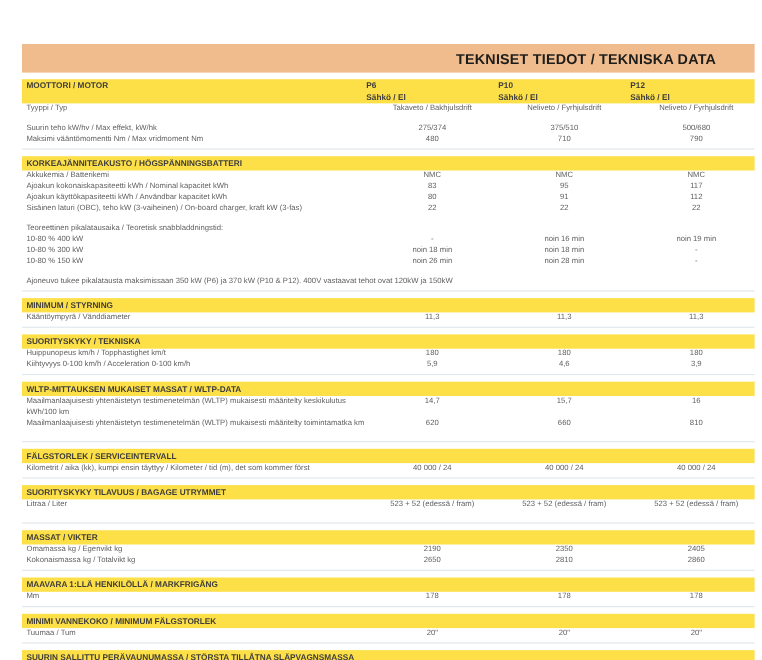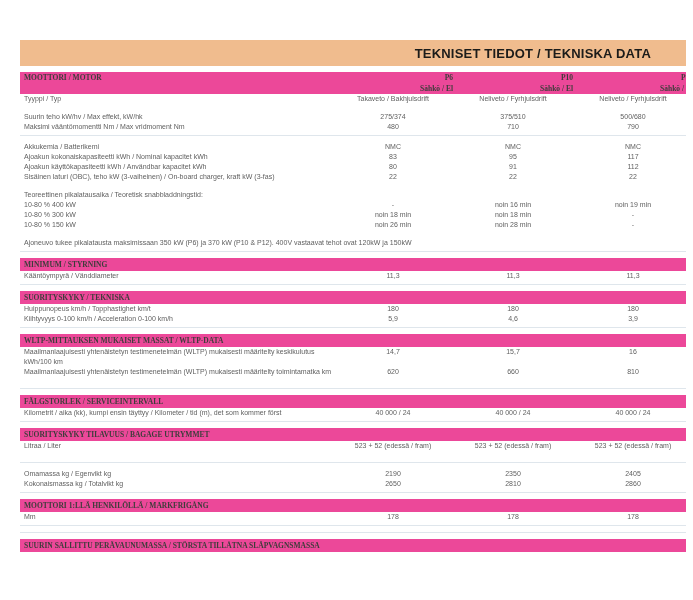--- a/index.html
+++ b/index.html
@@ -18,36 +18,35 @@
     background:#f0bc8e;
     display:flex;align-items:center;justify-content:flex-end;
     padding-right:42px;box-sizing:border-box;
     margin-bottom:6px;
   }
   .banner .title{
     font-size:13px;font-weight:bold;color:#1c1c1a;
     letter-spacing:0.2px;
   }
   .band{
-    background:#ec4899;
+    background:#fde047;
     color:#3e3d3b;
     font-size:7.5px;font-weight:bold;
     padding:2px 4px;
     box-sizing:border-box;
-    font-family:Liberation Serif, serif;
   }
   .band-grid{
     display:grid;
     grid-template-columns:1fr 120px 120px 120px;
     padding:0;
   }
   .band-grid .bcell{
     padding:1px 4px;line-height:9px;
   }
-  .band-grid .bcenter{text-align:right;padding:1px 0;}
+  .band-grid .bcenter{text-align:left;padding:1px 0;}
   .row{
     display:grid;
     grid-template-columns:1fr 120px 120px 120px;
     font-size:7px;color:#5f5f5f;
     line-height:10px;
   }
   .row .label{padding-left:4px;}
   .row .val{text-align:center;}
   .note{
     font-size:7px;color:#5f5f5f;line-height:10px;padding-left:4px;
@@ -95,20 +94,21 @@
           </div>
           <div class="row">
             <div class="label">Maksimi vääntömomentti Nm / Max vridmoment Nm</div>
             <div class="val">480</div>
             <div class="val">710</div>
             <div class="val">790</div>
           </div>
         </div>
         <div class="sep"></div>
         <div class="section">
+          <div class="band">KORKEAJÄNNITEAKUSTO / HÖGSPÄNNINGSBATTERI</div>
           <div class="row">
             <div class="label">Akkukemia / Batterikemi</div>
             <div class="val">NMC</div>
             <div class="val">NMC</div>
             <div class="val">NMC</div>
           </div>
           <div class="row">
             <div class="label">Ajoakun kokonaiskapasiteetti kWh / Nominal kapacitet kWh</div>
             <div class="val">83</div>
             <div class="val">95</div>
@@ -213,43 +213,53 @@
           <div class="row">
             <div class="label">Litraa / Liter</div>
             <div class="val">523 + 52 (edessä / fram)</div>
             <div class="val">523 + 52 (edessä / fram)</div>
             <div class="val">523 + 52 (edessä / fram)</div>
           </div>
           <div class="spacer"></div>
         </div>
         <div class="sep"></div>
         <div class="section">
+          <div class="band">MASSAT / VIKTER</div>
           <div class="row">
             <div class="label">Omamassa kg / Egenvikt kg</div>
             <div class="val">2190</div>
             <div class="val">2350</div>
             <div class="val">2405</div>
           </div>
           <div class="row">
             <div class="label">Kokonaismassa kg / Totalvikt kg</div>
             <div class="val">2650</div>
             <div class="val">2810</div>
             <div class="val">2860</div>
           </div>
         </div>
         <div class="sep"></div>
         <div class="section">
-          <div class="band">MOOTTORI 1:LLÄ HENKILÖLLÄ / MARKFRIGÅNG</div>
+          <div class="band">MAAVARA 1:LLÄ HENKILÖLLÄ / MARKFRIGÅNG</div>
           <div class="row">
             <div class="label">Mm</div>
             <div class="val">178</div>
             <div class="val">178</div>
             <div class="val">178</div>
           </div>
         </div>
         <div class="sep"></div>
+        <div class="section">
+          <div class="band">MINIMI VANNEKOKO / MINIMUM FÄLGSTORLEK</div>
+          <div class="row">
+            <div class="label">Tuumaa / Tum</div>
+            <div class="val">20"</div>
+            <div class="val">20"</div>
+            <div class="val">20"</div>
+          </div>
+        </div>
         <div class="sep"></div>
         <div class="section">
           <div class="band">SUURIN SALLITTU PERÄVAUNUMASSA / STÖRSTA TILLÅTNA SLÄPVAGNSMASSA</div>
         </div>
       </div>
   </div>
 </div>
 
 </body></html>

